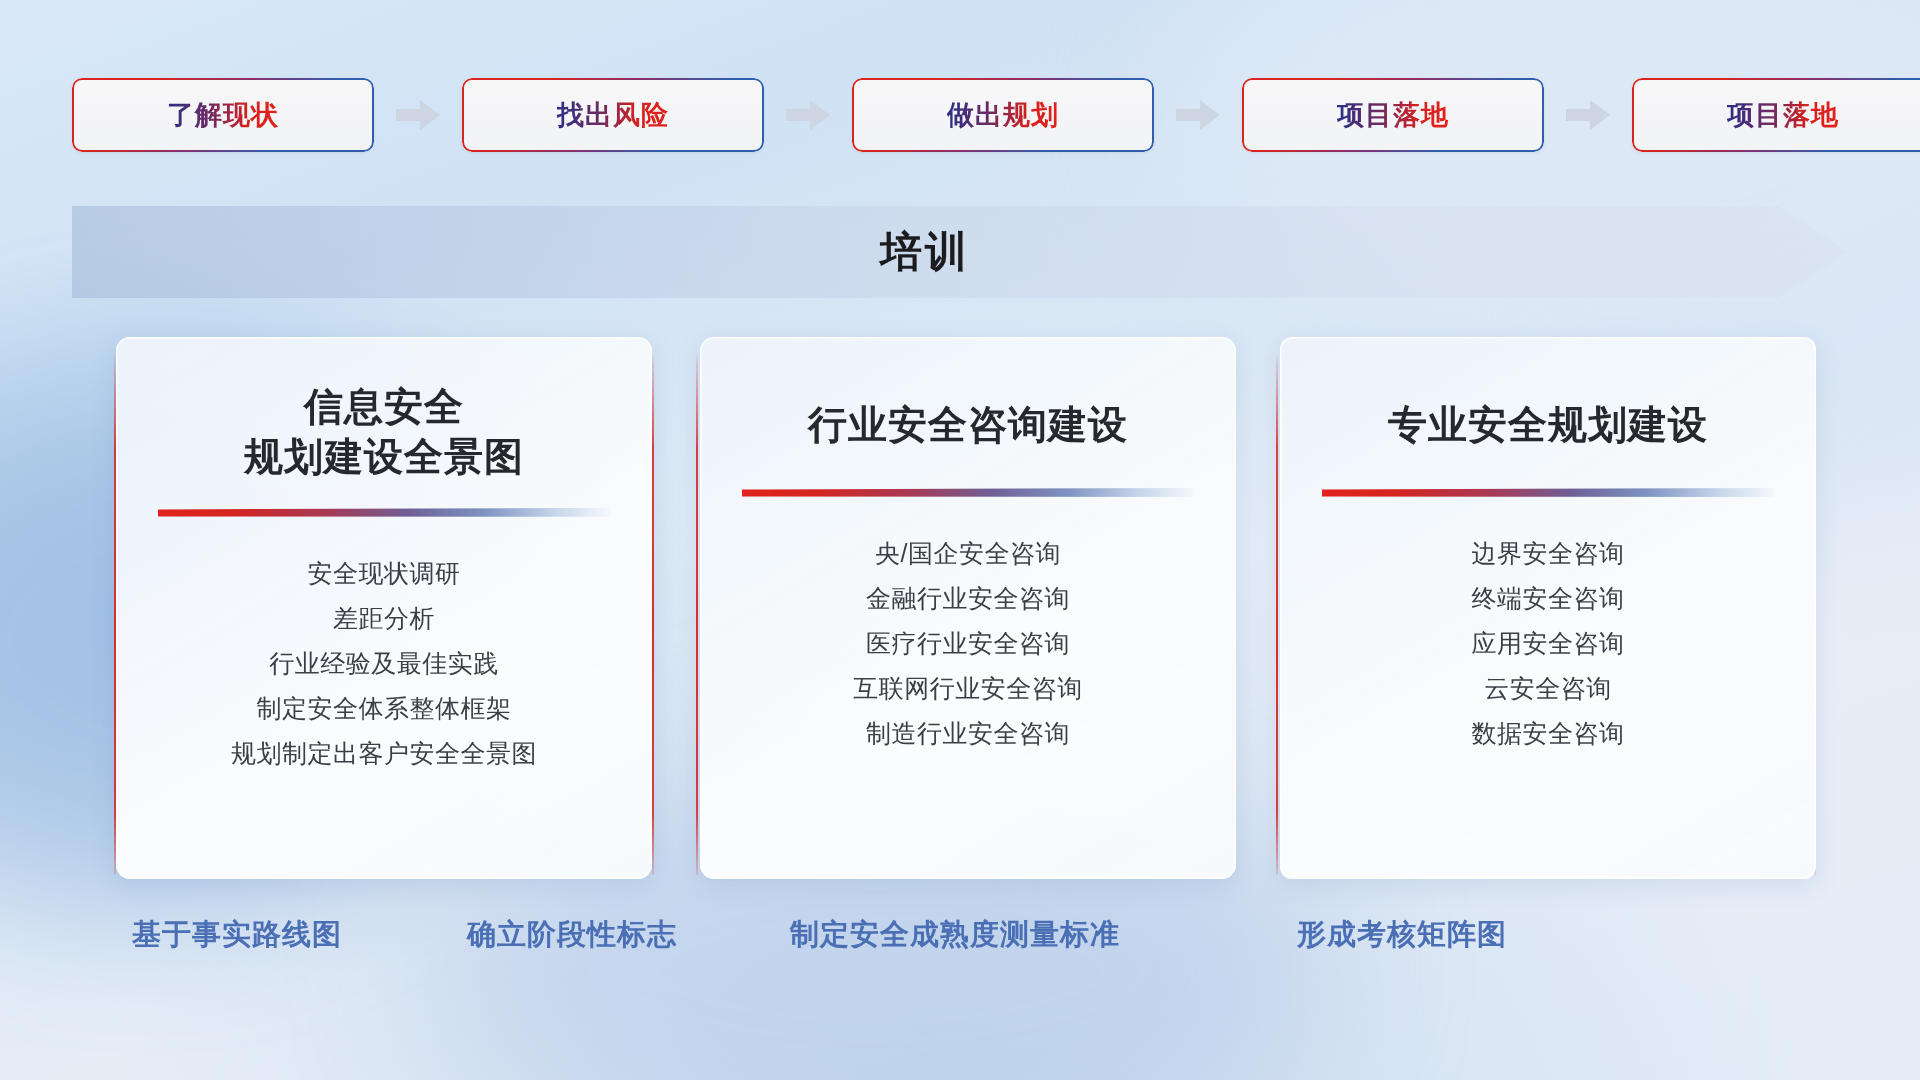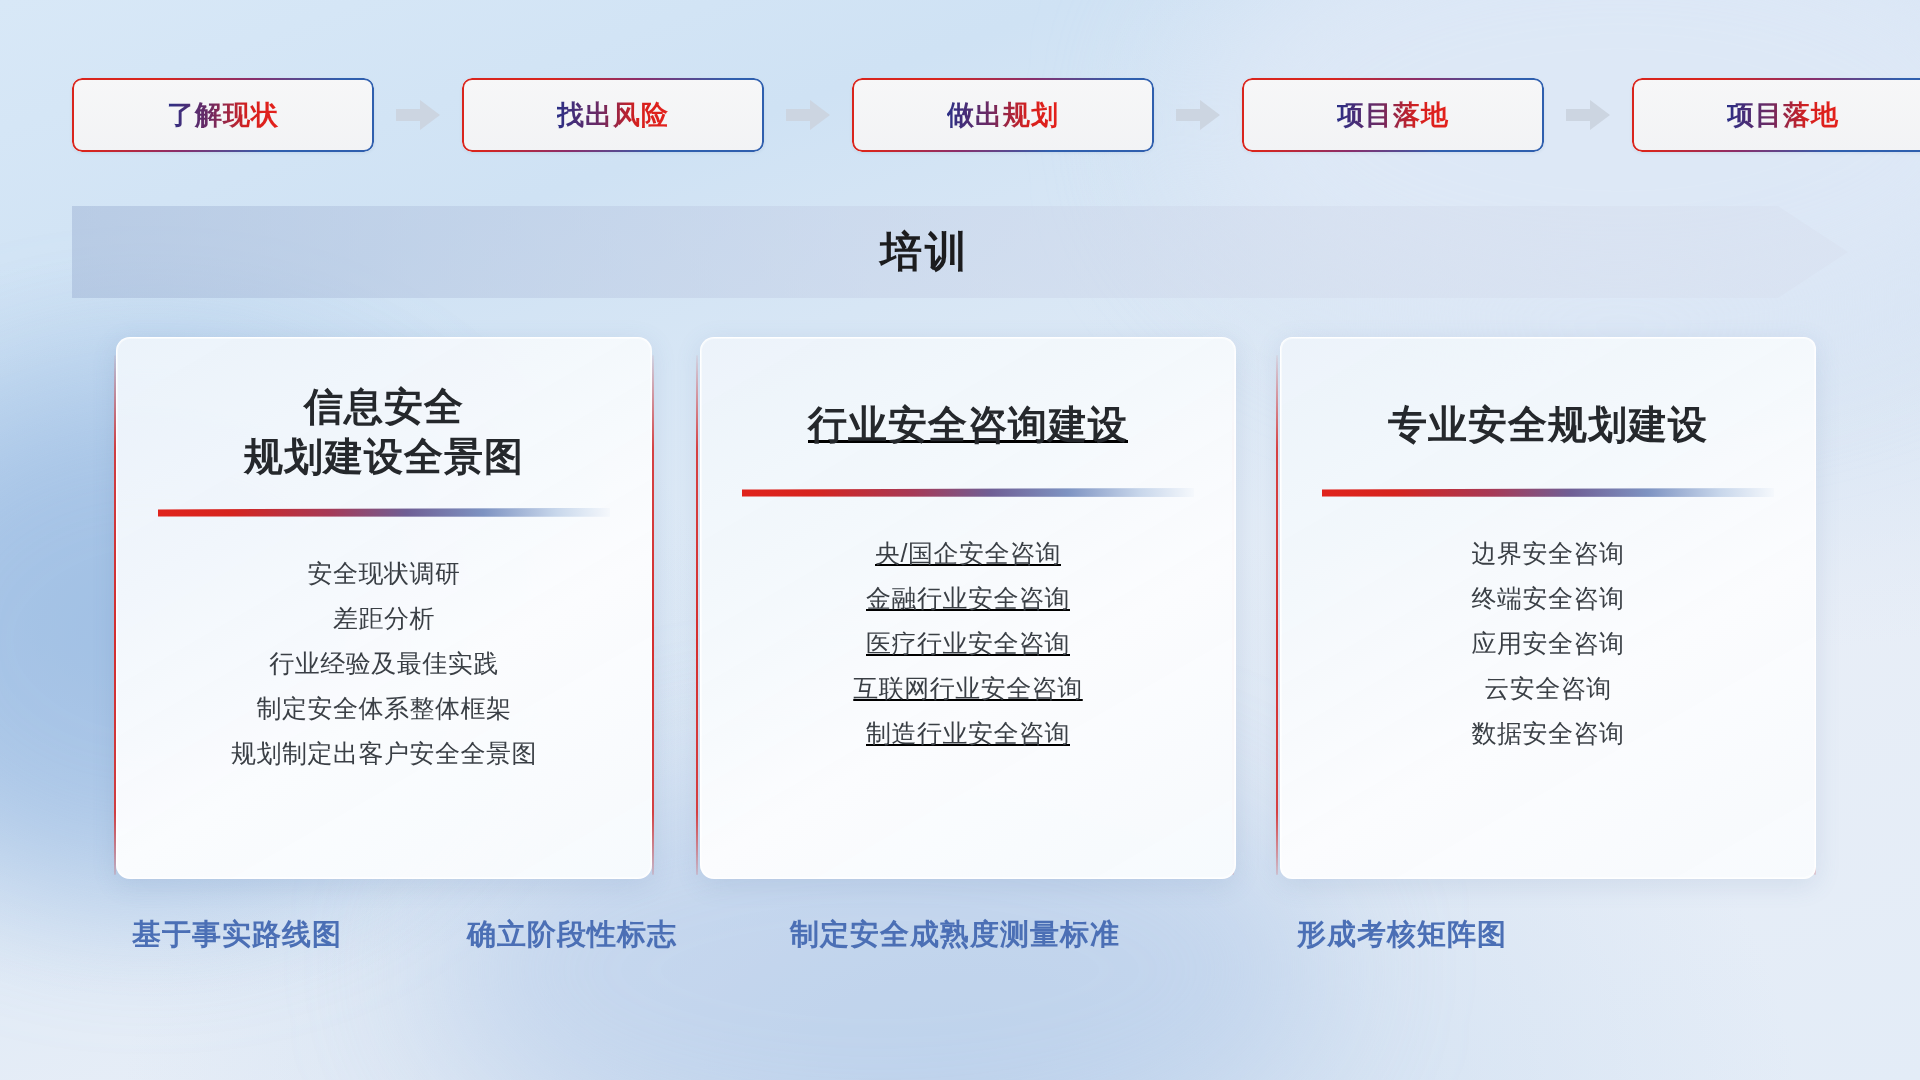--- a/index.html
+++ b/index.html
@@ -147,21 +147,21 @@
         rgba(251,252,254,0.99) 62%,
         rgba(247,250,253,0.98) 100%);
     border: 1px solid rgba(255,255,255,0.95);
     box-shadow: 0 6px 26px rgba(80,115,160,0.14), inset 0 0 0 1px rgba(255,255,255,0.55);
     overflow: hidden;
     display: flex;
     flex-direction: column;
     align-items: center;
   }
   .card.c1 { left: 0px; }
-  .card.c2 { left: 584px; text-decoration: underline; }
+  .card.c2 { left: 584px; }
   .card.c3 { left: 1164px; border-radius: 12px; }
 
   
   .red-edge {
     position: absolute;
     top: 18px;
     width: 2px;
     height: 520px;
     background: linear-gradient(180deg,
        rgba(223,34,30,0.05) 0%,

